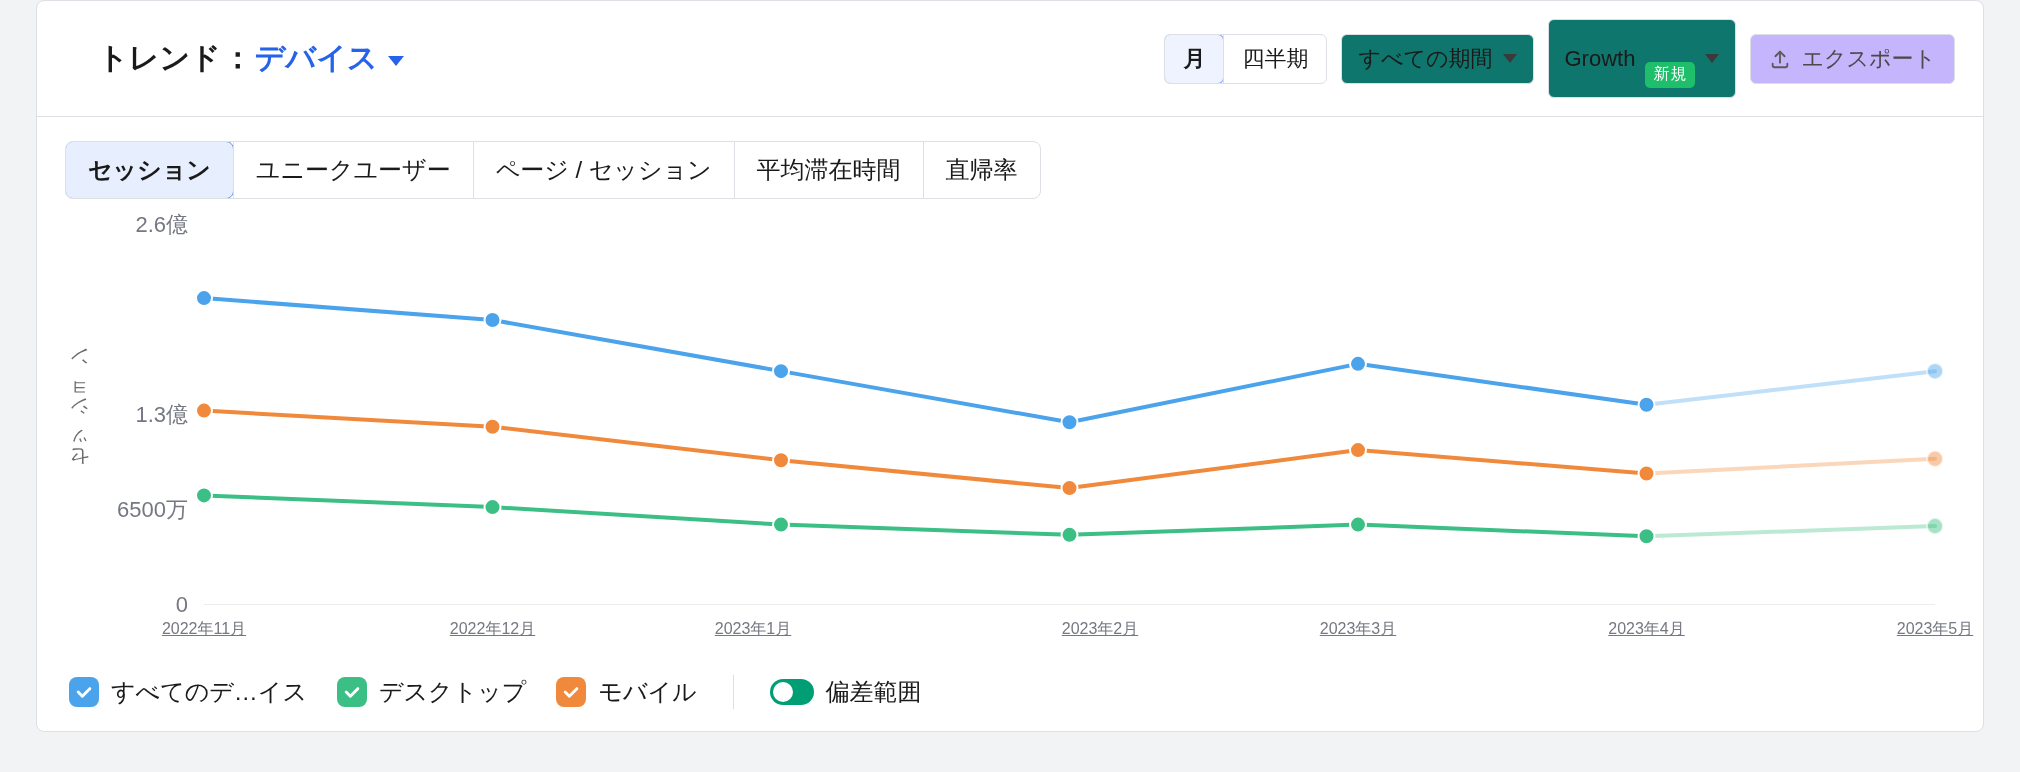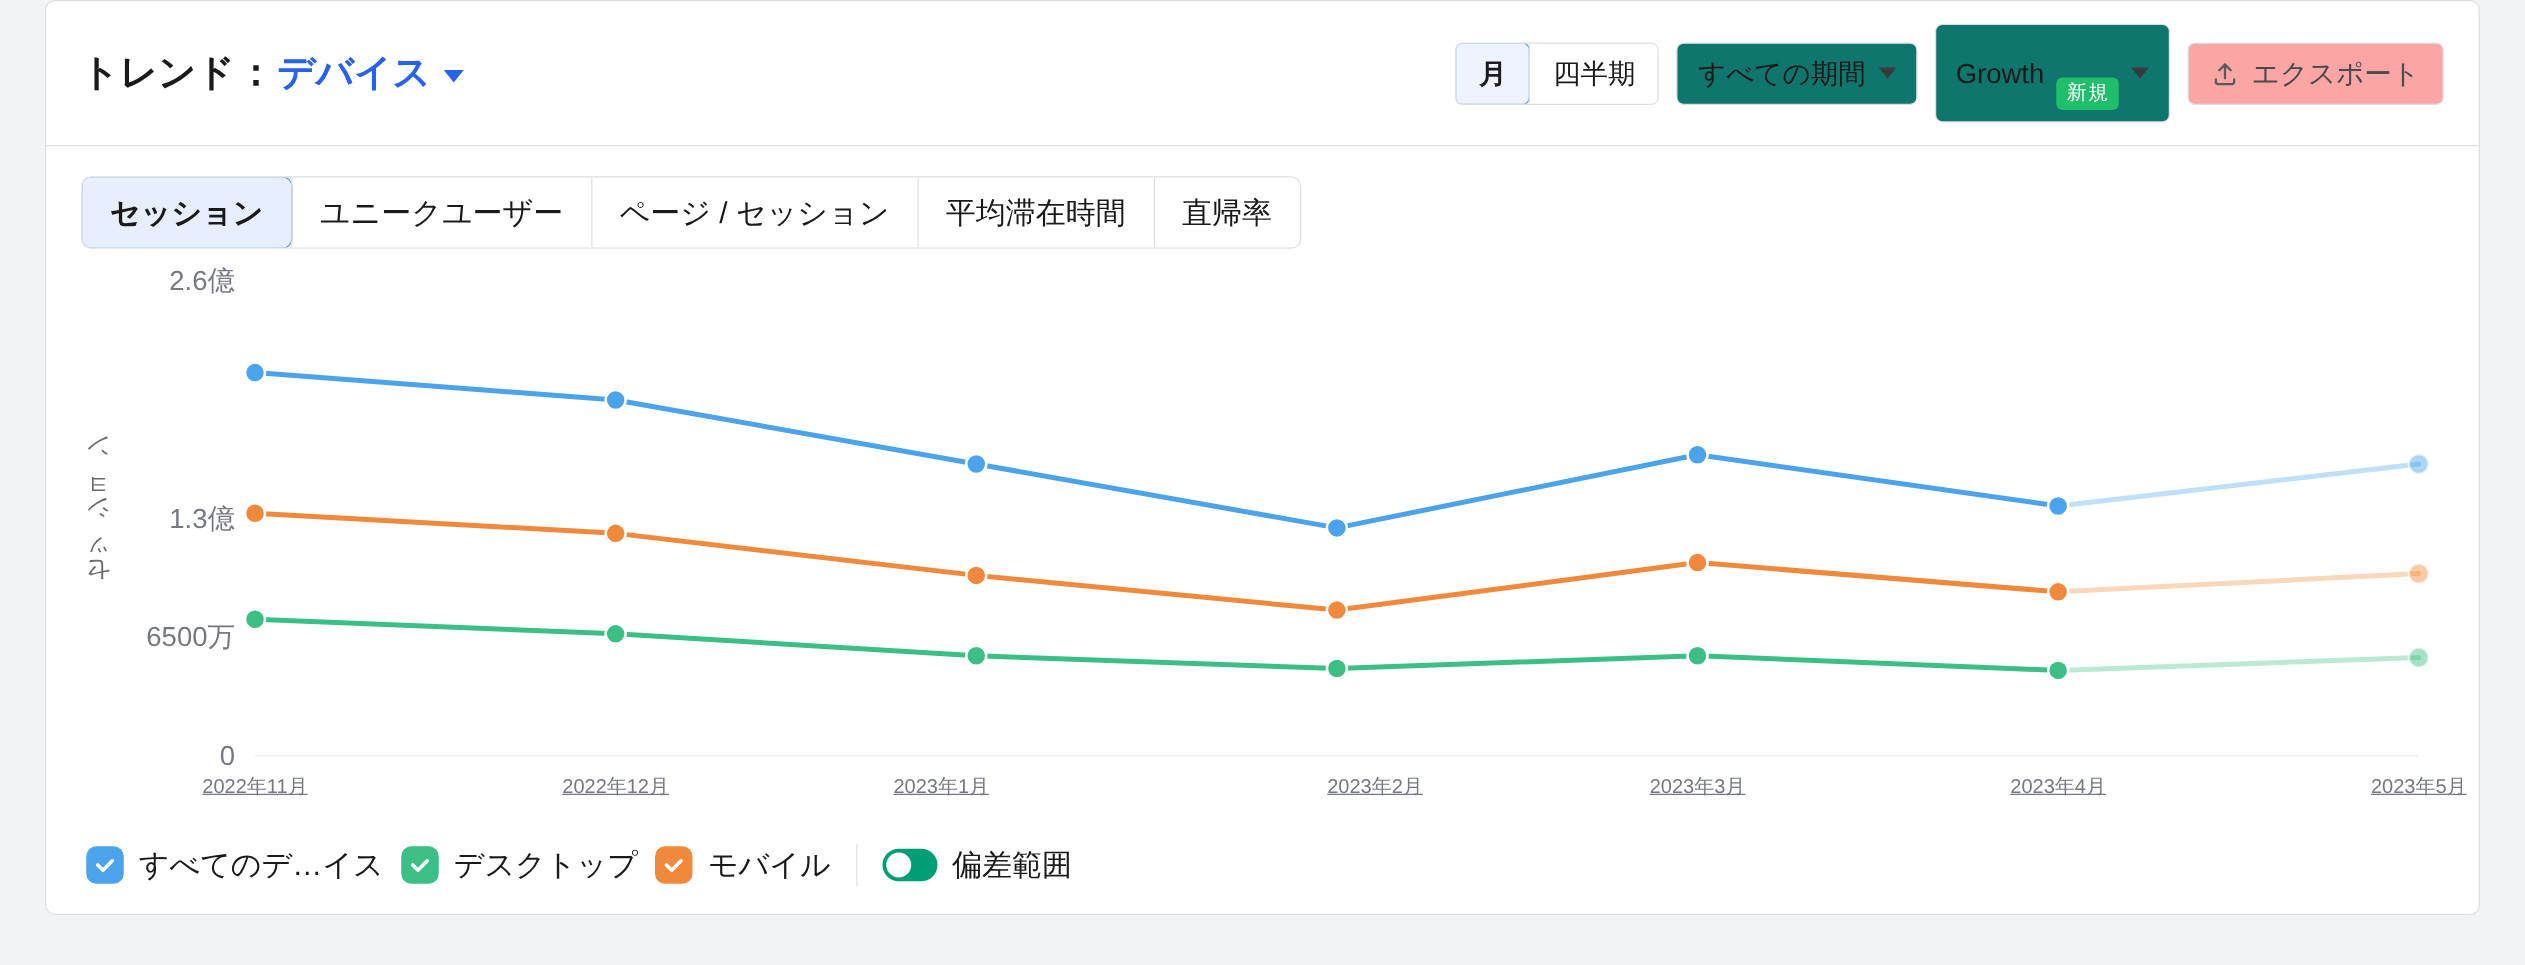--- a/index.html
+++ b/index.html
@@ -18,48 +18,48 @@
     --selected-tab:#e7efff;
     --selected-pill:#dde8ff;
     --axis:#757882;
     --y-title:#6b6b6b;
   }
   *{box-sizing:border-box;}
   html,body{margin:0;padding:0;background:var(--bg);font-family:-apple-system,BlinkMacSystemFont,"Hiragino Sans","Hiragino Kaku Gothic ProN","Yu Gothic","Segoe UI",sans-serif;color:var(--text);}
   .frame{width:2020px;}
   .card{background:var(--panel);margin:0 36px 0 36px;border:1px solid var(--border);border-radius:8px;overflow:hidden;}
   .header{display:flex;align-items:center;justify-content:space-between;padding:18px 28px;border-bottom:1px solid var(--border);}
-  .title-wrap{display:flex;align-items:baseline;font-size:30px;font-weight:700;}
+  .title-wrap{display:flex;align-items:baseline;font-size:30px;font-weight:700;margin-left:33px;}
   .title-wrap .sep{margin:0 2px;}
   .title-link{color:var(--primary);display:inline-flex;align-items:center;gap:10px;cursor:pointer;}
   .chev{display:inline-block;width:0;height:0;border-left:8px solid transparent;border-right:8px solid transparent;border-top:10px solid var(--primary);position:relative;top:2px;}
   .controls{display:flex;align-items:center;gap:14px;}
   .seg{display:flex;border:1px solid var(--border);border-radius:6px;overflow:hidden;background:#fff;}
   .seg .seg-btn{padding:9px 18px;font-size:22px;cursor:pointer;user-select:none;}
   .seg .seg-btn+.seg-btn{border-left:1px solid var(--border);}
   .seg .seg-btn.active{background:#eef3ff;border:1px solid #6a94e6;margin:-1px;border-radius:6px;font-weight:600;}
   .dd{display:inline-flex;align-items:center;gap:10px;border:1px solid var(--border);background:#0f766e;border-radius:6px;padding:9px 16px;font-size:22px;cursor:pointer;}
   .dd .chev-s{width:0;height:0;border-left:7px solid transparent;border-right:7px solid transparent;border-top:9px solid #3a3a3a;}
   .badge{background:var(--badge);color:#fff;font-size:16px;padding:2px 8px 3px;border-radius:5px;letter-spacing:1px;margin-top:33px;}
-  .export{display:inline-flex;align-items:center;gap:10px;background:#fca5a5;border:1px solid var(--border);border-radius:6px;padding:9px 18px;font-size:22px;cursor:pointer;color:#4a4a4a;}
+  .export{display:inline-flex;align-items:center;gap:10px;background:#c4b5fd;border:1px solid var(--border);border-radius:6px;padding:9px 18px;font-size:22px;cursor:pointer;color:#4a4a4a;}
   .export svg{width:22px;height:22px;}
   .body{padding:24px 28px 22px 28px;}
   .tabs{display:flex;border:1px solid var(--border);border-radius:8px;overflow:hidden;width:fit-content;background:#fff;}
   .tabs .tab{padding:12px 22px;font-size:24px;cursor:pointer;user-select:none;}
   .tabs .tab+.tab{border-left:1px solid var(--border);}
   .tabs .tab.active{background:var(--selected-tab);border:1px solid #6a94e6;margin:-1px;border-radius:8px;font-weight:600;color:#1a1a1a;}
   .chart-zone{position:relative;margin-top:26px;display:flex;}
   .y-title{writing-mode:vertical-rl;transform:rotate(180deg);font-size:20px;color:var(--y-title);align-self:center;margin-right:2px;letter-spacing:2px;}
   .plot-wrap{flex:1;position:relative;}
   .plot{position:relative;height:380px;margin-left:110px;margin-right:20px;}
   .y-labels div{position:absolute;right:100%;transform:translateY(-50%);white-space:nowrap;font-size:22px;color:var(--axis);padding-right:16px;}
   .x-labels div{position:absolute;top:100%;transform:translateX(-50%);white-space:nowrap;font-size:16px;color:var(--axis);padding-top:14px;text-decoration:underline;}
   svg.lines{position:absolute;inset:0;width:100%;height:100%;overflow:visible;}
   .axis-line{position:absolute;left:0;right:0;bottom:0;border-top:1px solid #ececec;}
-  .legend{display:flex;align-items:center;gap:14px;margin-top:70px;padding-left:4px;}
+  .legend{display:flex;align-items:center;gap:30px;margin-top:70px;padding-left:4px;}
   .leg-item{display:inline-flex;align-items:center;gap:12px;font-size:24px;cursor:pointer;}
   .swatch{width:30px;height:30px;border-radius:8px;display:inline-flex;align-items:center;justify-content:center;color:#fff;}
   .swatch svg{width:20px;height:20px;}
   .leg-divider{width:1px;height:34px;background:var(--border);margin:0 6px;}
   .toggle{width:44px;height:26px;border-radius:13px;background:var(--teal);position:relative;}
   .toggle::after{content:"";position:absolute;left:3px;top:3px;width:20px;height:20px;border-radius:50%;background:#fff;}
 </style>
 </head>
 <body>
 

